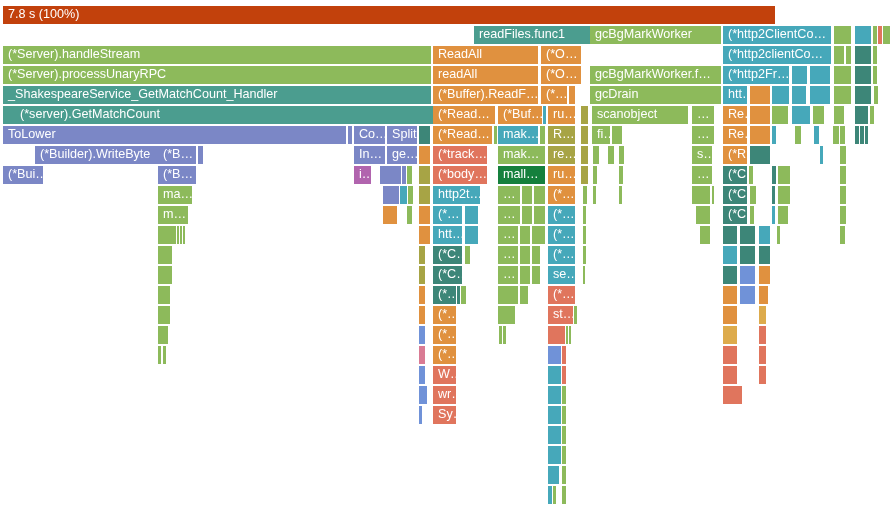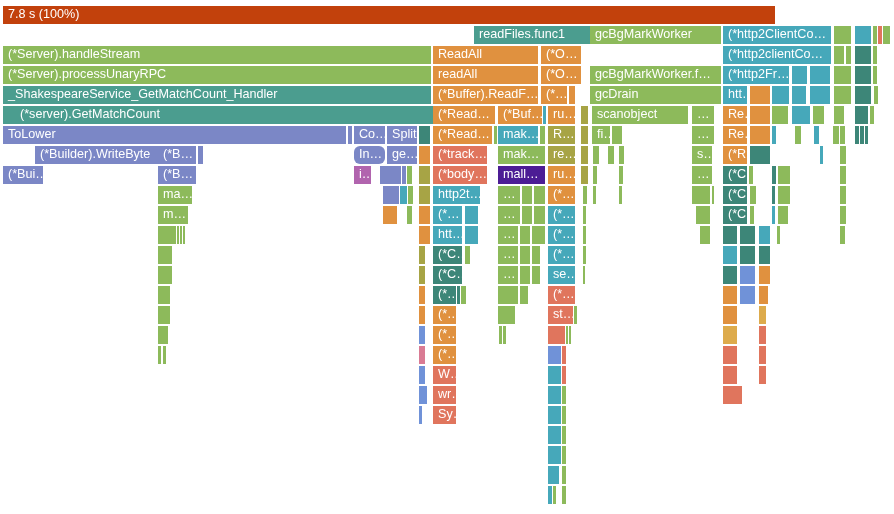--- a/index.html
+++ b/index.html
@@ -89,21 +89,21 @@
     <div class="fb" style="left: 795px; top: 126px; width: 6px; background: rgb(141, 186, 91);"></div>
     <div class="fb" style="left: 814px; top: 126px; width: 5px; background: rgb(70, 168, 186);"></div>
     <div class="fb" style="left: 833px; top: 126px; width: 6px; background: rgb(141, 186, 91);"></div>
     <div class="fb" style="left: 840px; top: 126px; width: 5px; background: rgb(141, 186, 91);"></div>
     <div class="fb" style="left: 855px; top: 126px; width: 4px; background: rgb(61, 134, 120);"></div>
     <div class="fb" style="left: 860px; top: 126px; width: 4px; background: rgb(61, 134, 120);"></div>
     <div class="fb" style="left: 865px; top: 126px; width: 3px; background: rgb(61, 134, 120);"></div>
     <div class="fb" title="(*Builder).WriteByte" style="left: 3px; top: 146px; width: 152px; background: rgb(123, 135, 198); margin-left: 32px;">(*Builder).WriteByte</div>
     <div class="fb" title="(*B…" style="left: 158px; top: 146px; width: 38px; background: rgb(123, 135, 198);">(*B…</div>
     <div class="fb" style="left: 198px; top: 146px; width: 5px; background: rgb(123, 135, 198);"></div>
-    <div class="fb" title="In…" style="left: 354px; top: 146px; width: 31px; background: rgb(123, 135, 198); border-radius: 6px;">In…</div>
+    <div class="fb" title="In…" style="left: 354px; top: 146px; width: 31px; background: rgb(123, 135, 198);">In…</div>
     <div class="fb" title="ge…" style="left: 387px; top: 146px; width: 30px; background: rgb(123, 135, 198);">ge…</div>
     <div class="fb" style="left: 419px; top: 146px; width: 11px; background: rgb(224, 145, 63);"></div>
     <div class="fb" title="(*track…" style="left: 433px; top: 146px; width: 54px; background: rgb(224, 117, 93);">(*track…</div>
     <div class="fb" title="mak…" style="left: 498px; top: 146px; width: 47px; background: rgb(141, 186, 91);">mak…</div>
     <div class="fb" title="re…" style="left: 548px; top: 146px; width: 27px; background: rgb(167, 164, 69);">re…</div>
     <div class="fb" style="left: 581px; top: 146px; width: 7px; background: rgb(167, 164, 69);"></div>
     <div class="fb" style="left: 593px; top: 146px; width: 6px; background: rgb(141, 186, 91);"></div>
     <div class="fb" style="left: 608px; top: 146px; width: 6px; background: rgb(141, 186, 91);"></div>
     <div class="fb" style="left: 619px; top: 146px; width: 5px; background: rgb(141, 186, 91);"></div>
     <div class="fb" title="s…" style="left: 692px; top: 146px; width: 20px; background: rgb(141, 186, 91);">s…</div>
@@ -112,21 +112,21 @@
     <div class="fb" style="left: 820px; top: 146px; width: 3px; background: rgb(70, 168, 186);"></div>
     <div class="fb" style="left: 840px; top: 146px; width: 6px; background: rgb(141, 186, 91);"></div>
     <div class="fb" title="(*Bui…" style="left: 3px; top: 166px; width: 40px; background: rgb(123, 135, 198);">(*Bui…</div>
     <div class="fb" title="(*B…" style="left: 158px; top: 166px; width: 38px; background: rgb(123, 135, 198);">(*B…</div>
     <div class="fb" title="i…" style="left: 354px; top: 166px; width: 17px; background: rgb(177, 100, 174);">i…</div>
     <div class="fb" style="left: 380px; top: 166px; width: 21px; background: rgb(123, 135, 198);"></div>
     <div class="fb" style="left: 402px; top: 166px; width: 4px; background: rgb(123, 135, 198);"></div>
     <div class="fb" style="left: 407px; top: 166px; width: 5px; background: rgb(141, 186, 91);"></div>
     <div class="fb" style="left: 419px; top: 166px; width: 11px; background: rgb(167, 164, 69);"></div>
     <div class="fb" title="(*body…" style="left: 433px; top: 166px; width: 54px; background: rgb(224, 117, 93);">(*body…</div>
-    <div class="fb" title="mall…" style="left: 498px; top: 166px; width: 47px; background: #4c1d95;">mall…</div>
+    <div class="fb" title="mall…" style="left: 498px; top: 166px; width: 47px; background: #15803d;">mall…</div>
     <div class="fb" title="ru…" style="left: 548px; top: 166px; width: 27px; background: rgb(224, 145, 63);">ru…</div>
     <div class="fb" style="left: 581px; top: 166px; width: 7px; background: rgb(167, 164, 69);"></div>
     <div class="fb" style="left: 593px; top: 166px; width: 4px; background: rgb(141, 186, 91);"></div>
     <div class="fb" style="left: 619px; top: 166px; width: 4px; background: rgb(141, 186, 91);"></div>
     <div class="fb" title="…" style="left: 692px; top: 166px; width: 20px; background: rgb(141, 186, 91);">…</div>
     <div class="fb" title="(*C…" style="left: 723px; top: 166px; width: 24px; background: rgb(61, 134, 120);">(*C…</div>
     <div class="fb" style="left: 749px; top: 166px; width: 4px; background: rgb(141, 186, 91);"></div>
     <div class="fb" style="left: 772px; top: 166px; width: 4px; background: rgb(61, 134, 120);"></div>
     <div class="fb" style="left: 778px; top: 166px; width: 12px; background: rgb(141, 186, 91);"></div>
     <div class="fb" style="left: 840px; top: 166px; width: 6px; background: rgb(141, 186, 91);"></div>

